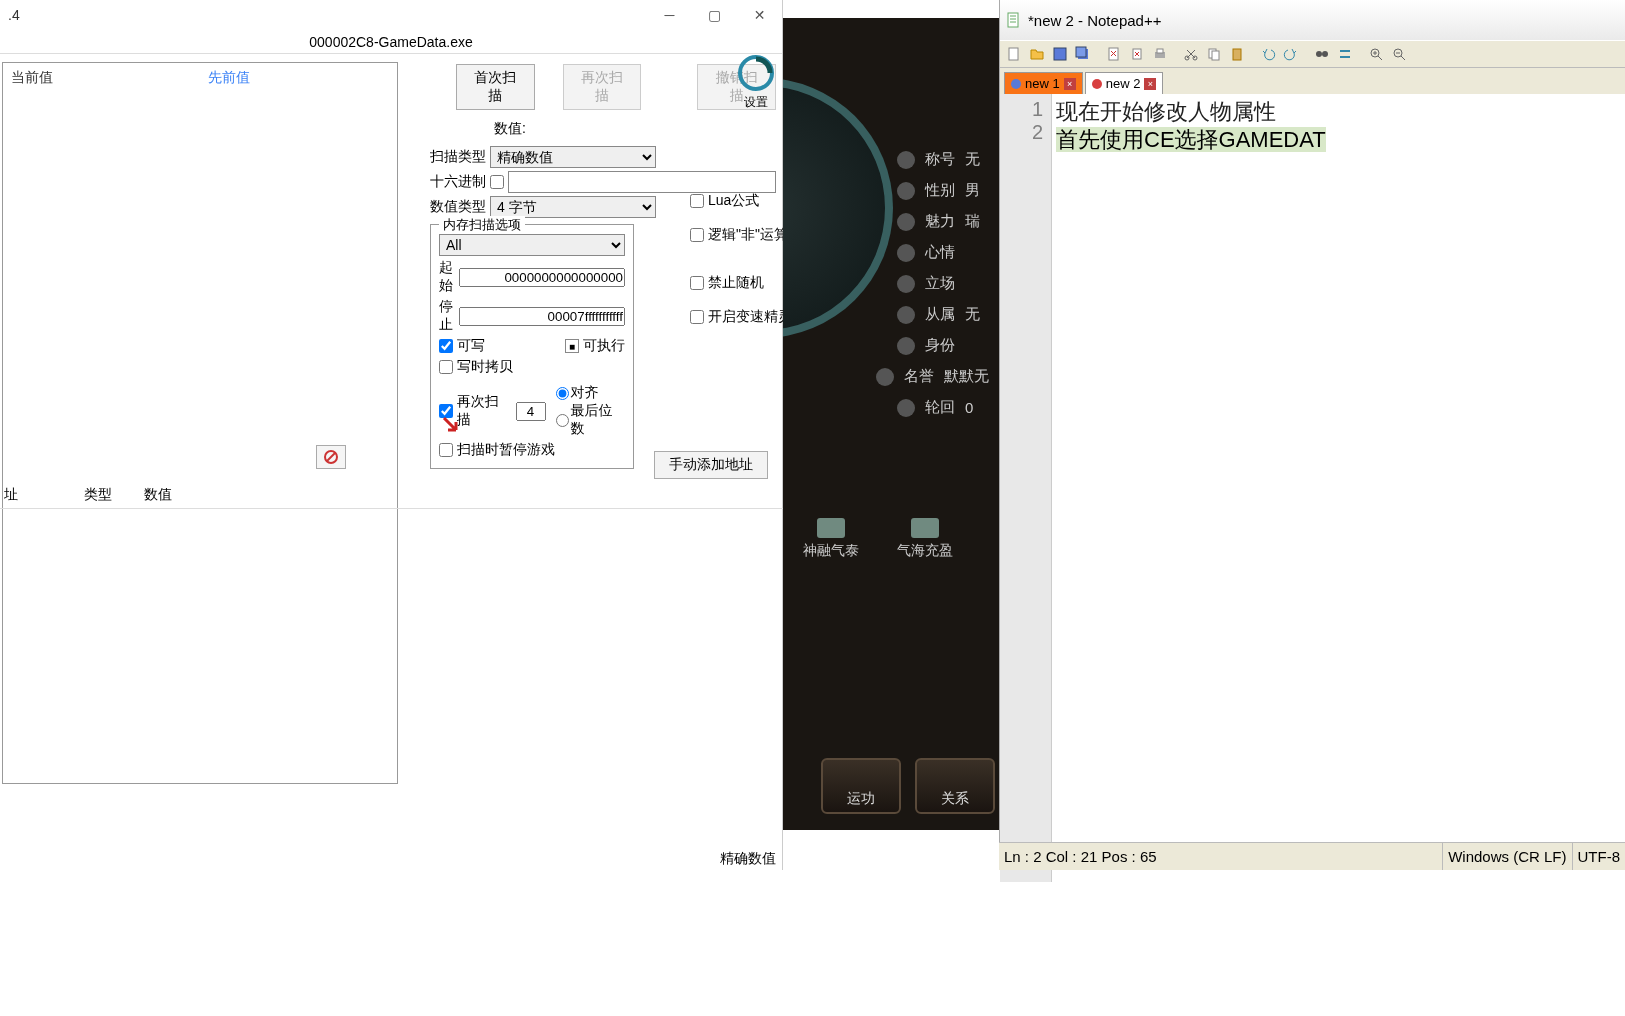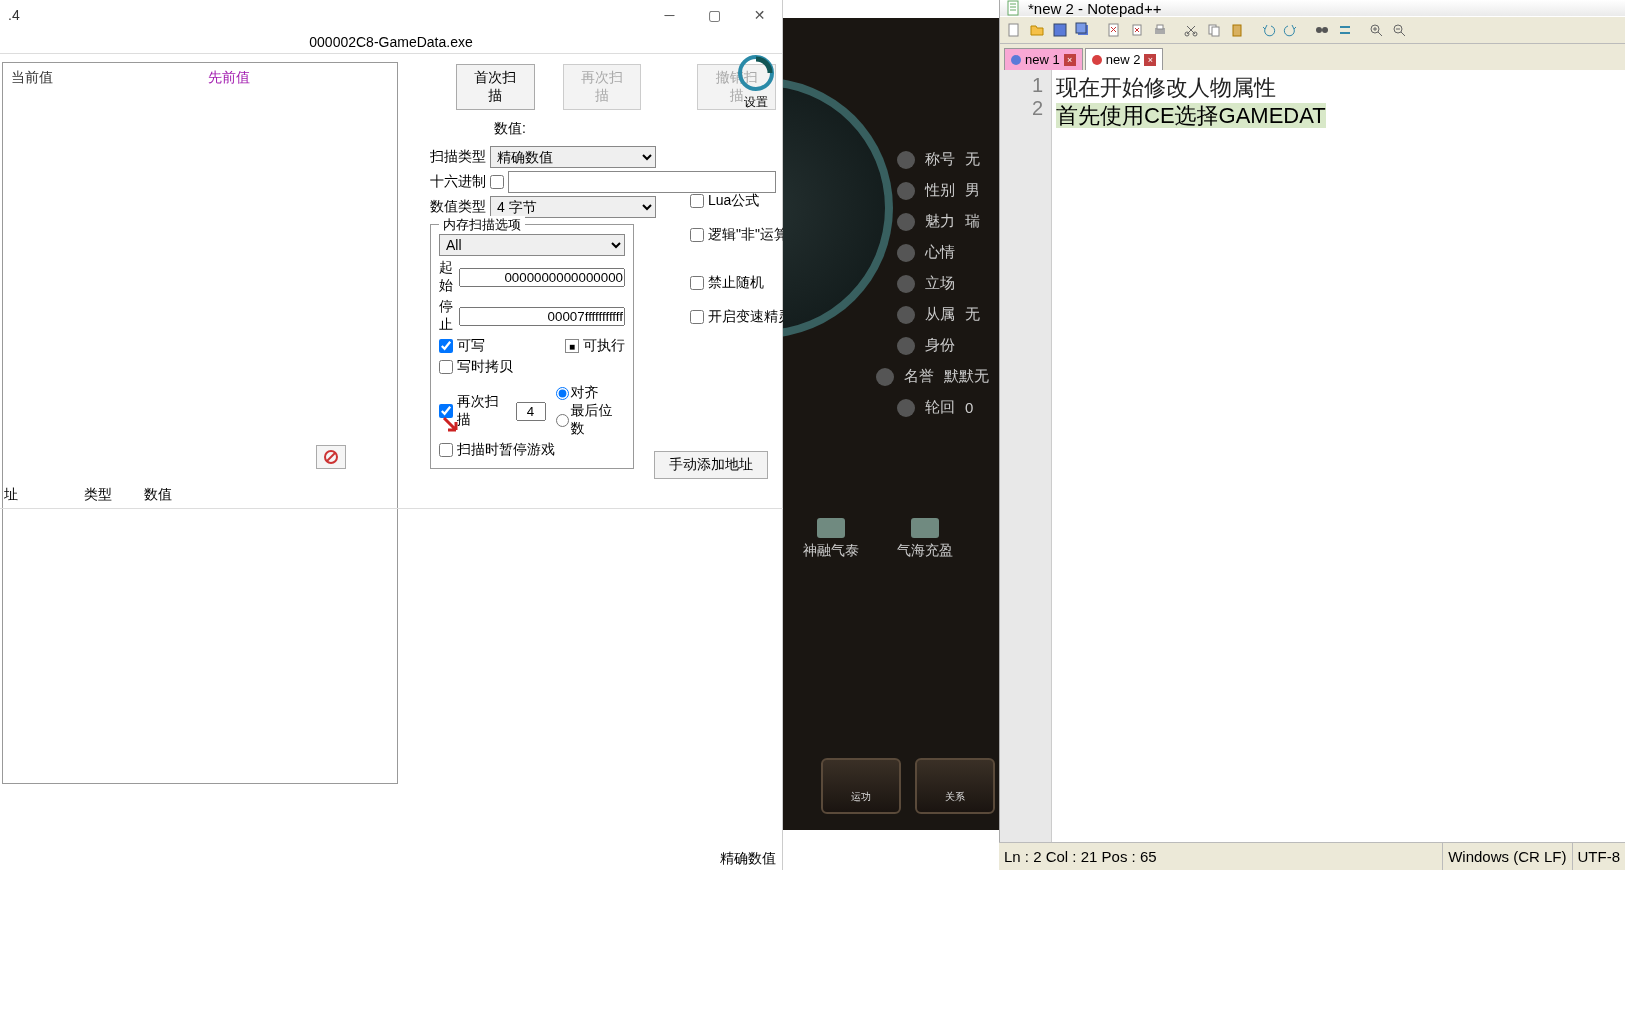--- a/index.html
+++ b/index.html
@@ -13,21 +13,21 @@
 .menubar{height:26px;display:flex;align-items:center;padding:0 4px;font-size:14px;}
 .menubar span{padding:2px 10px;}
 .process-row{height:24px;padding:4px 0;font-size:14px;text-align:center;border-bottom:1px solid #ddd;}
 .ce-icon{position:absolute;right:6px;top:55px;width:40px;text-align:center;font-size:12px;}
 .ce-icon svg{width:36px;height:36px;}
 .main-area{display:flex;padding-top:4px;height:calc(100% - 80px - 60px);}
 .results-col{width:435px;border:1px solid #999;margin:4px 0 0 2px;display:flex;flex-direction:column;position:relative;justify-content:space-between;}
 .results-head{display:flex;font-size:14px;padding:4px 0;}
 .results-head div{flex:1;padding:2px 6px 2px 8px;}
 .curval{color:#333;}
-.prevval{color:#a21caf;}
+.prevval{color:#3b82f6;}
 .results-body{flex:1;}
 .scan-col{flex:1;padding:6px 6px 0 32px;font-size:14px;}
 .scan-btns{display:flex;gap:28px;margin-bottom:10px;justify-content:flex-start;padding-left:26px;}
 .btn{padding:4px 14px;border:1px solid #aaa;background:#f3f3f3;font-size:14px;}
 .btn.disabled{color:#aaa;border-color:#ccc;}
 .row{display:flex;align-items:center;margin:3px 0;gap:4px;}
 .label{min-width:56px;text-align:right;}
 input[type=text].field{border:1px solid #888;padding:2px 4px;font-size:13px;height:22px;}
 .value-in{width:268px;}
 select.sel{border:1px solid #888;height:22px;font-size:14px;padding:0 2px;}
@@ -40,32 +40,32 @@
 .side-checks{position:absolute;left:690px;top:192px;font-size:14px;display:flex;flex-direction:column;gap:16px;}
 .side-checks label{display:flex;align-items:center;gap:4px;white-space:nowrap;}
 .tbl-head{display:flex;font-size:14px;padding:8px 0 4px 0;border-bottom:1px solid #ddd;}
 .tbl-head div{padding:0 20px 0 4px;}
 .manual-row{display:flex;justify-content:flex-end;padding:6px 8px;}
 .addcomment{position:absolute;right:6px;bottom:2px;font-size:14px;}
 .game-strip{position:absolute;left:783px;top:18px;width:216px;height:812px;background:linear-gradient(#1a1612,#1a1612);overflow:hidden;color:#ccc;font-size:14px;}
 .game-strip .circle{position:absolute;left:-150px;top:60px;width:260px;height:260px;border-radius:50%;border:8px solid rgba(80,140,140,0.6);background:radial-gradient(circle,#243030,#0e1616);}
 .stat-row{position:absolute;right:10px;display:flex;align-items:center;gap:10px;font-size:15px;}
 .stat-row .sicon{width:18px;height:18px;background:#555;border-radius:50%;display:inline-block;}
-.gamebtn{position:absolute;bottom:16px;width:80px;height:56px;border:2px solid #5a4a3a;border-radius:6px;background:linear-gradient(#3a3026,#1a1410);text-align:center;padding-top:30px;font-size:10px;color:#ddd;}
+.gamebtn{position:absolute;bottom:16px;width:80px;height:56px;border:2px solid #5a4a3a;border-radius:6px;background:linear-gradient(#3a3026,#1a1410);text-align:center;padding-top:30px;font-size:14px;color:#ddd;}
 .buff{position:absolute;top:500px;text-align:center;font-size:14px;width:64px;}
 .buff .bi{width:28px;height:20px;background:#708a80;border-radius:3px;margin:0 auto 4px;}
 .npp{position:absolute;left:999px;top:0;width:626px;height:870px;background:#f0f0f0;border-left:1px solid #aaa;}
-.npp-title{height:16px;display:flex;align-items:center;gap:6px;padding:2px 6px;font-size:15px;background:linear-gradient(#fff,#eaeaea);text-align:right;}
+.npp-title{height:40px;display:flex;align-items:center;gap:6px;padding:2px 6px;font-size:15px;background:linear-gradient(#fff,#eaeaea);text-align:right;}
 .npp-title svg{width:16px;height:16px;}
 .npp-toolbar{height:28px;display:flex;align-items:center;gap:3px;padding:2px 4px;background:#ece9d8;border-top:1px solid #fff;border-bottom:1px solid #bbb;}
 .tbtn{width:20px;height:20px;display:flex;align-items:center;justify-content:center;border:1px solid transparent;}
 .tbtn svg{width:16px;height:16px;}
 .tsep{width:5px;}
 .npp-tabs{height:26px;display:flex;align-items:flex-end;padding:0 4px;background:#ece9d8;}
-.tab{padding:3px 6px;font-size:13px;background:#f9a8d4;border:1px solid #999;border-bottom:none;display:flex;align-items:center;gap:4px;margin-right:2px;}
+.tab{padding:3px 6px;font-size:13px;background:#f97316;border:1px solid #999;border-bottom:none;display:flex;align-items:center;gap:4px;margin-right:2px;}
 .tab.active{background:#fff;}
 .tab .dot{width:10px;height:10px;border-radius:50%;}
 .tab .xclose{width:12px;height:12px;background:#c04040;color:#fff;font-size:9px;display:flex;align-items:center;justify-content:center;}
 .npp-editor{display:flex;background:#fff;height:calc(100% - 82px);}
 .gutter{width:52px;background:#e8e8e8;text-align:right;padding:4px 8px 0 0;color:#808080;font-size:20px;font-family:Consolas,monospace;border-right:1px solid #ccc;}
 .content{flex:1;padding:4px 0 0 4px;font-size:22px;font-family:"SimSun",serif;line-height:28px;white-space:nowrap;overflow:hidden;}
 .content .l1{color:#222;}
 .content .l2{background:#d8e8c8;display:inline;}
 .status-off{position:absolute;left:999px;top:842px;width:626px;height:28px;background:#ece9d8;border-top:1px solid #bbb;display:flex;align-items:center;font-size:15px;}
 .status-off div{padding:0 5px;border-left:1px solid #bbb;height:100%;display:flex;align-items:center;}

